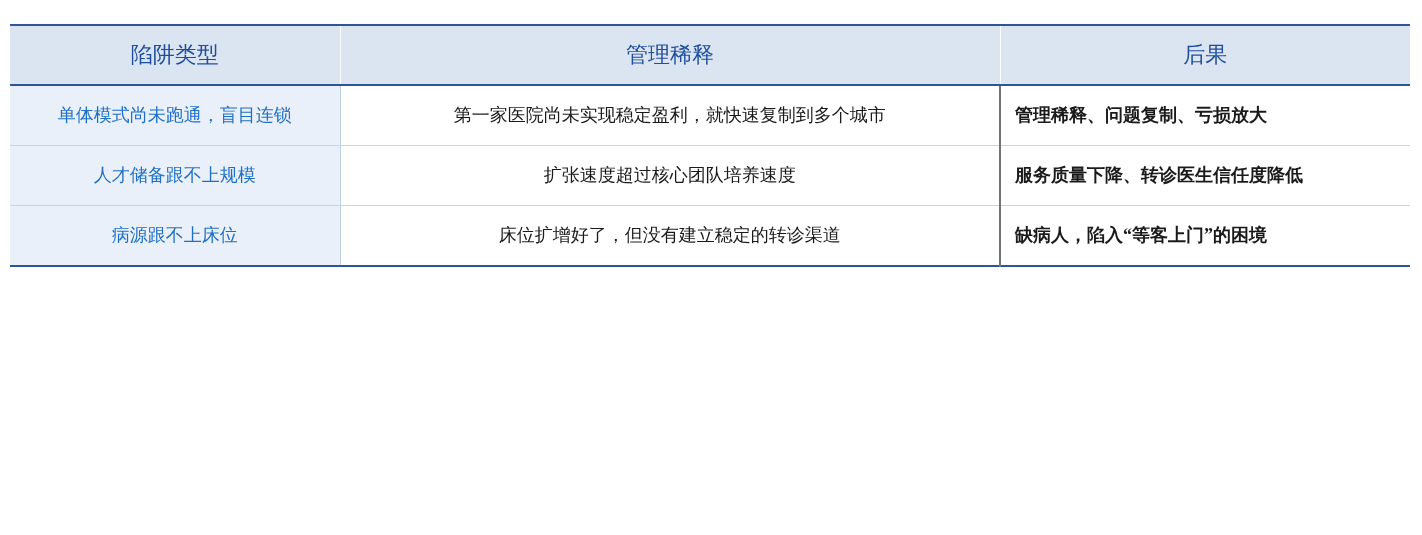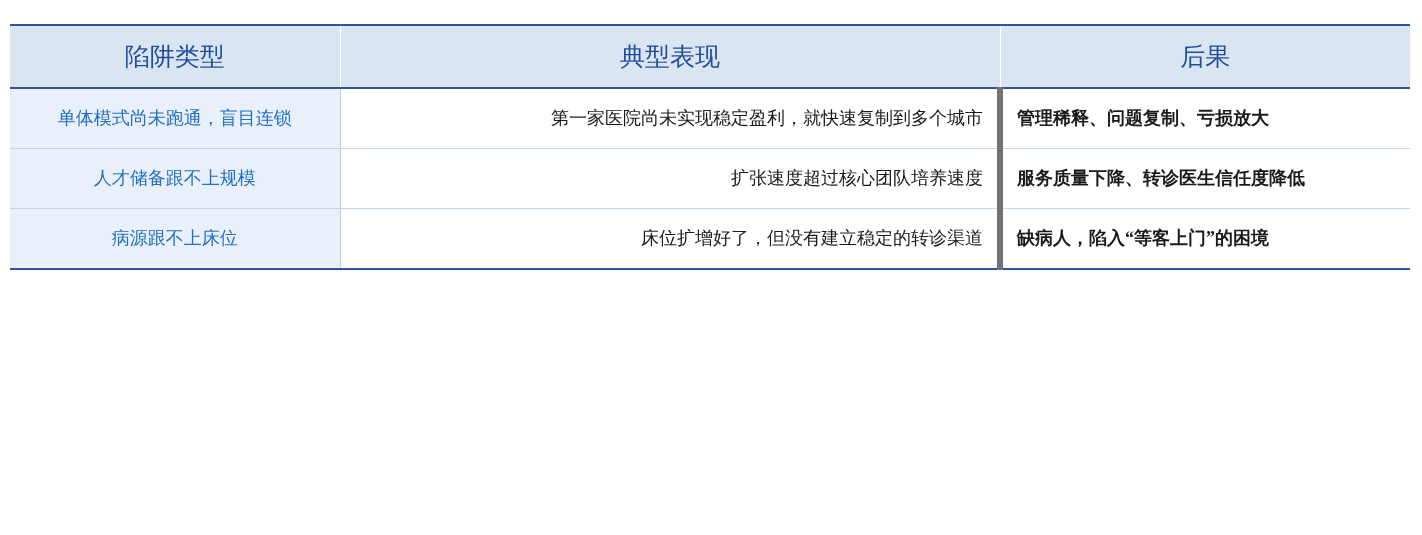--- a/index.html
+++ b/index.html
@@ -34,21 +34,21 @@
     border-bottom: 2px solid #2f5597;
   }
   table.main col.c1 { width: 330px; }
   table.main col.c2 { width: 660px; }
   table.main col.c3 { width: 410px; }
 
   thead th {
     background: #dbe5f1;
     color: #1f4e9c;
     font-weight: normal;
-    font-size: 25px;
+    font-size: 22px;
     text-align: center;
     padding: 14px 3px;
     border-right: 1px solid #ffffff;
     border-bottom: 2px solid #2f5597;
   }
   thead th:last-child { border-right: none; }
 
   tbody td {
     font-size: 18px;
     vertical-align: middle;
@@ -60,22 +60,22 @@
 
   td.type {
     background: #e9f0f9;
     color: #1f6fc4;
     text-align: center;
     border-right: 1px solid #bcd0e8;
     padding: 16px 8px;
   }
   td.manifest {
     color: #1a1a1a;
-    text-align: right;
-    border-right: 6px solid #737373;
+    text-align: center;
+    border-right: 2px solid #737373;
   }
   td.consequence {
     color: #1a1a1a;
     text-align: left;
     font-weight: bold;
   }
   .top-strip {
     position: absolute;
     left: 0;
     top: 0;
@@ -93,21 +93,21 @@
   <div class="table-wrap">
     <table class="main">
       <colgroup>
         <col class="c1">
         <col class="c2">
         <col class="c3">
       </colgroup>
       <thead>
         <tr>
           <th>陷阱类型</th>
-          <th>典型表现</th>
+          <th>管理稀释</th>
           <th>后果</th>
         </tr>
       </thead>
       <tbody>
         <tr>
           <td class="type">单体模式尚未跑通，盲目连锁</td>
           <td class="manifest">第一家医院尚未实现稳定盈利，就快速复制到多个城市</td>
           <td class="consequence">管理稀释、问题复制、亏损放大</td>
         </tr>
         <tr>

